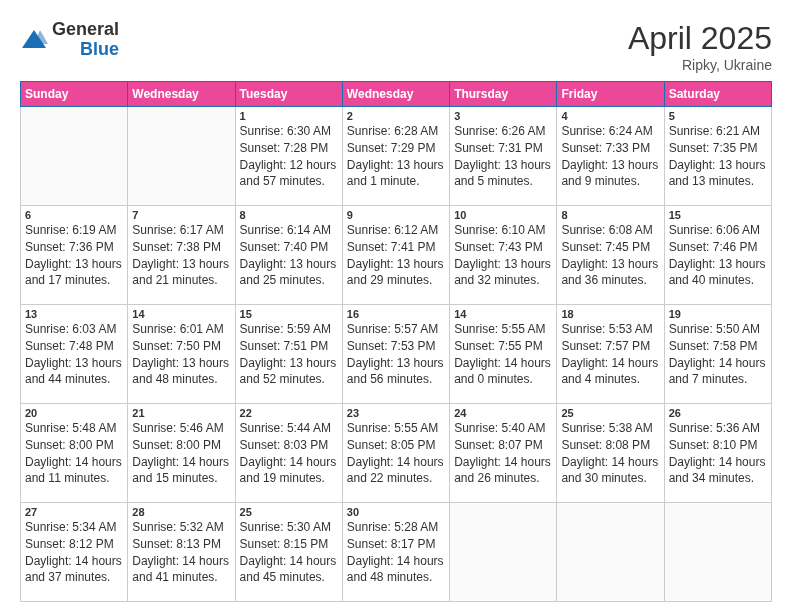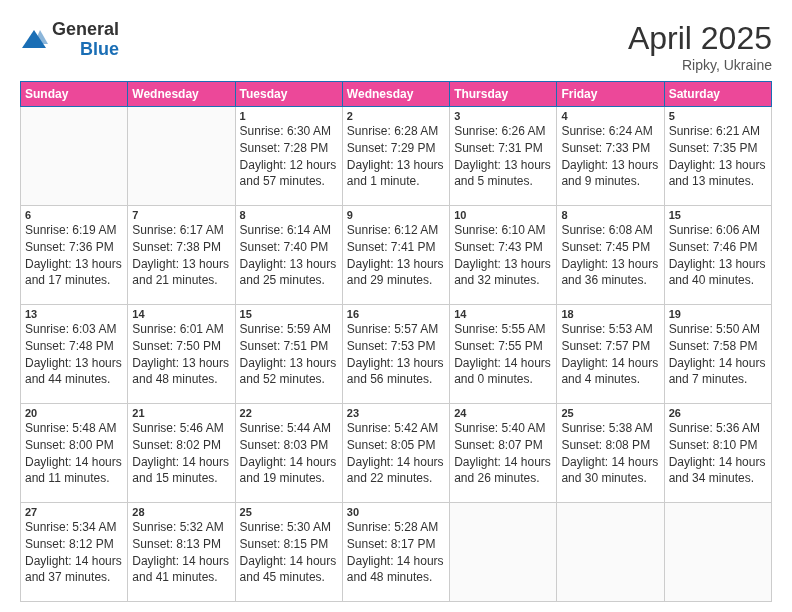--- a/index.html
+++ b/index.html
@@ -260,32 +260,32 @@
         <tr>
           <td>
             <span class="day-num">20</span>
             <div class="day-info">Sunrise: 5:48 AM
 Sunset: 8:00 PM
 Daylight: 14 hours and 11 minutes.</div>
           </td>
           <td>
             <span class="day-num">21</span>
             <div class="day-info">Sunrise: 5:46 AM
-Sunset: 8:02 PM
+Sunset: 8:00 PM
 Daylight: 14 hours and 15 minutes.</div>
           </td>
           <td>
             <span class="day-num">22</span>
             <div class="day-info">Sunrise: 5:44 AM
 Sunset: 8:03 PM
 Daylight: 14 hours and 19 minutes.</div>
           </td>
           <td>
             <span class="day-num">23</span>
-            <div class="day-info">Sunrise: 5:42 AM
+            <div class="day-info">Sunrise: 5:55 AM
 Sunset: 8:05 PM
 Daylight: 14 hours and 22 minutes.</div>
           </td>
           <td>
             <span class="day-num">24</span>
             <div class="day-info">Sunrise: 5:40 AM
 Sunset: 8:07 PM
 Daylight: 14 hours and 26 minutes.</div>
           </td>
           <td>

